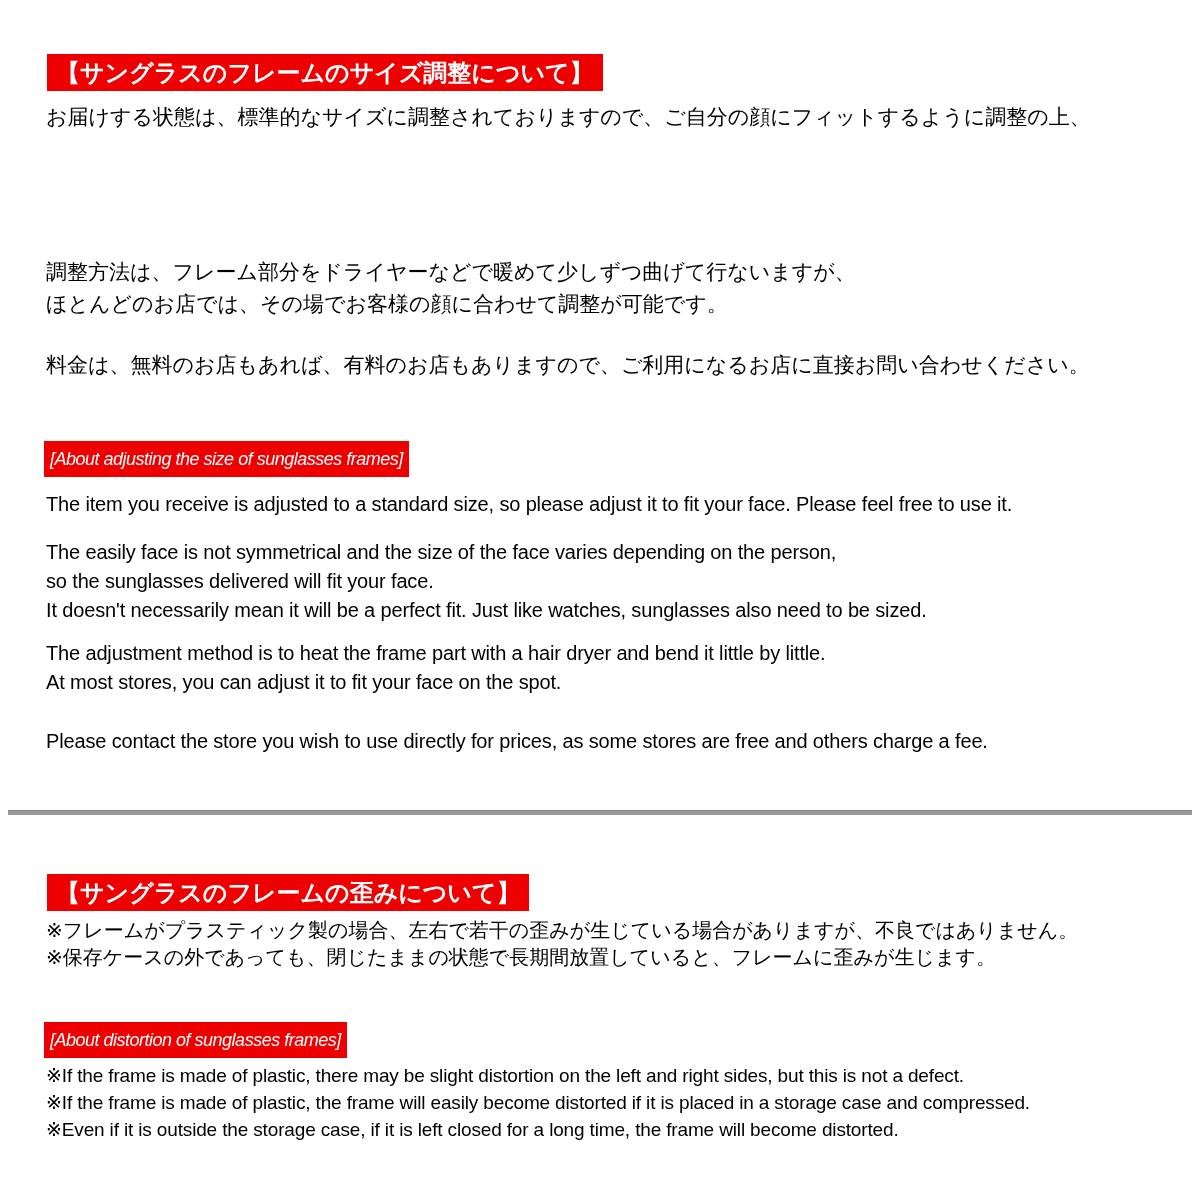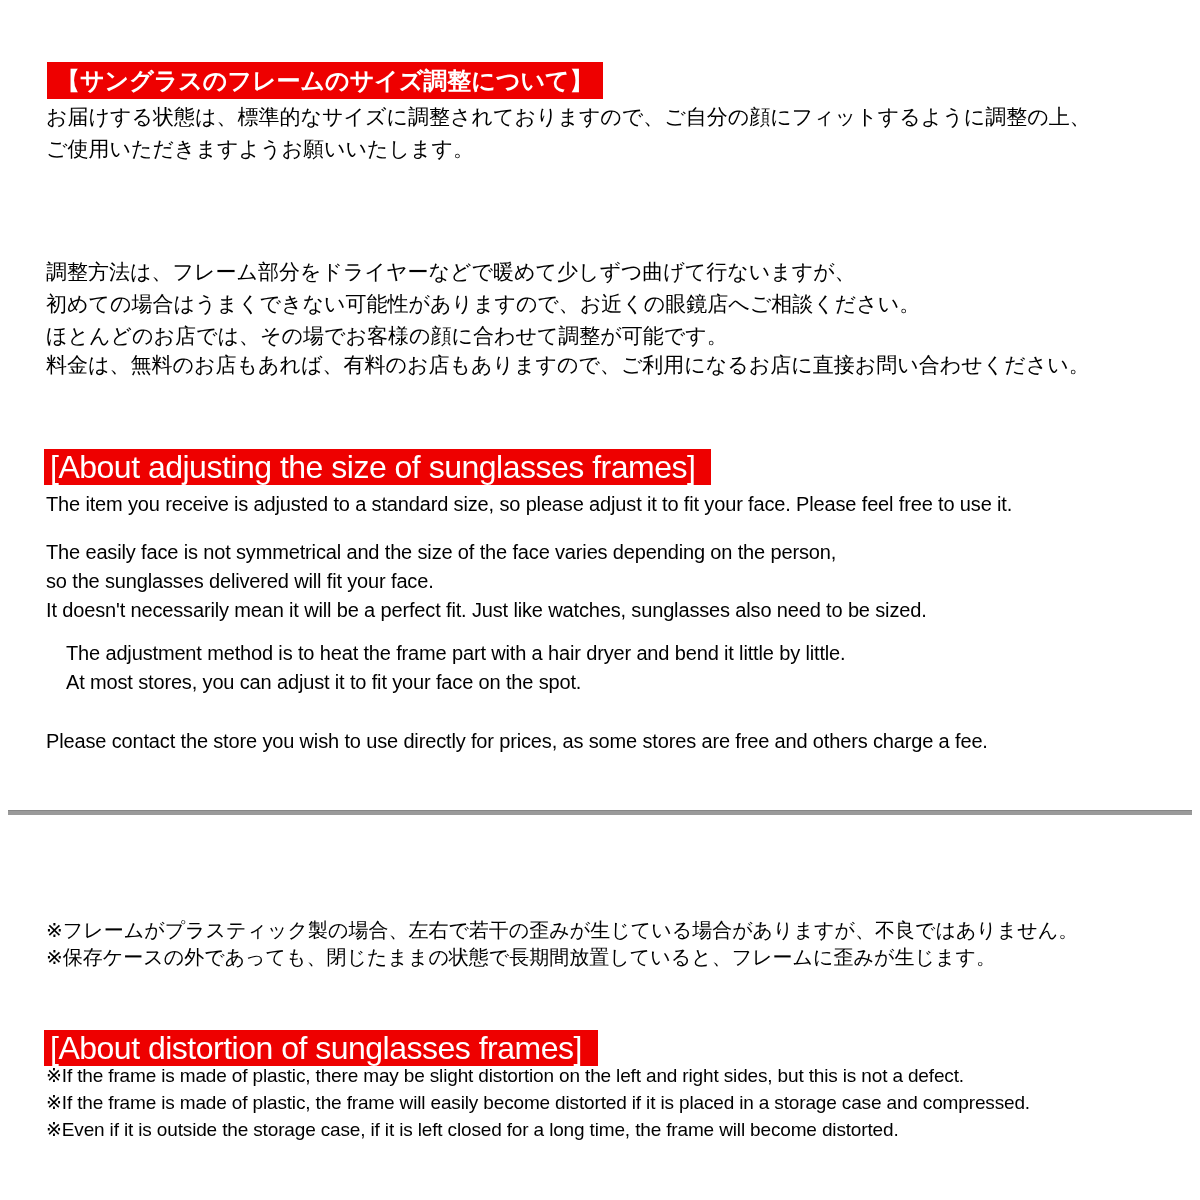--- a/index.html
+++ b/index.html
@@ -18,34 +18,34 @@
     overflow: hidden;
     font-family: "Liberation Sans", "DejaVu Sans", sans-serif;
     color: var(--text, #000);
   }
   .banner {
     position: absolute;
     background: var(--red, #ee0000);
     color: var(--banner-text, #fff);
     white-space: nowrap;
     display: inline-block;
-    margin-top: 8px;
   }
   .banner.ja {
     font-weight: bold;
     font-size: 24px;
     line-height: 37px;
     padding: 0 9px;
   }
   .banner.en {
     font-weight: normal;
-    font-size: 32px;
+    font-size: 18px;
     line-height: 36px;
-    padding: 0 16px 0 6px;
+    padding: 0 6px 0 6px;
     letter-spacing: -0.5px;
+    font-style: italic;
   }
   .para {
     position: absolute;
     left: 46px;
     white-space: nowrap;
   }
   .ja-body  { font-size: 21px; line-height: 32px; }
   .en-body  { font-size: 20px; line-height: 29px; letter-spacing: -0.15px; }
   .ja-notes { font-size: 20px; line-height: 27px; }
   .en-notes { font-size: 19px; line-height: 27px; letter-spacing: -0.15px; }
@@ -61,57 +61,56 @@
 </style>
 </head>
 <body>
 
 <div class="page">
 
   <div class="banner ja" style="left:47px; top:54px;">【サングラスのフレームのサイズ調整について】</div>
 
   <div class="para ja-body" style="top:101px;">
     <div class="line">お届けする状態は、標準的なサイズに調整されておりますので、ご自分の顔にフィットするように調整の上、</div>
-    <div class="line">ご使用いただきますようお願いいたします。</div>
   </div>
 
 
   <div class="para ja-body" style="top:256px;">
     <div class="line">調整方法は、フレーム部分をドライヤーなどで暖めて少しずつ曲げて行ないますが、</div>
-    <div class="line">初めての場合はうまくできない可能性がありますので、お近くの眼鏡店へご相談ください。</div>
     <div class="line">ほとんどのお店では、その場でお客様の顔に合わせて調整が可能です。</div>
   </div>
 
   <div class="para ja-body" style="top:349px;">
     <div class="line">料金は、無料のお店もあれば、有料のお店もありますので、ご利用になるお店に直接お問い合わせください。</div>
   </div>
 
   <div class="banner en" style="left:44px; top:441px;">[About adjusting the size of sunglasses frames]</div>
 
   <div class="para en-body" style="top:490px;">
     <div class="line">The item you receive is adjusted to a standard size, so please adjust it to fit your face. Please feel free to use it.</div>
   </div>
 
   <div class="para en-body" style="top:538px;">
     <div class="line">The easily face is not symmetrical and the size of the face varies depending on the person,</div>
     <div class="line">so the sunglasses delivered will fit your face.</div>
     <div class="line">It doesn't necessarily mean it will be a perfect fit. Just like watches, sunglasses also need to be sized.</div>
   </div>
 
-  <div class="para en-body" style="top:639px;margin-left:20px;">
+  <div class="para en-body" style="top:639px;">
     <div class="line">The adjustment method is to heat the frame part with a hair dryer and bend it little by little.</div>
     <div class="line">At most stores, you can adjust it to fit your face on the spot.</div>
   </div>
 
   <div class="para en-body" style="top:727px;">
     <div class="line">Please contact the store you wish to use directly for prices, as some stores are free and others charge a fee.</div>
   </div>
 
   <div class="divider"></div>
 
+  <div class="banner ja" style="left:47px; top:874px;">【サングラスのフレームの歪みについて】</div>
 
   <div class="para ja-notes" style="top:917px;">
     <div class="line">※フレームがプラスティック製の場合、左右で若干の歪みが生じている場合がありますが、不良ではありません。</div>
     <div class="line">※保存ケースの外であっても、閉じたままの状態で長期間放置していると、フレームに歪みが生じます。</div>
   </div>
 
   <div class="banner en" style="left:44px; top:1022px;">[About distortion of sunglasses frames]</div>
 
   <div class="para en-notes" style="top:1062px;">
     <div class="line">※If the frame is made of plastic, there may be slight distortion on the left and right sides, but this is not a defect.</div>

